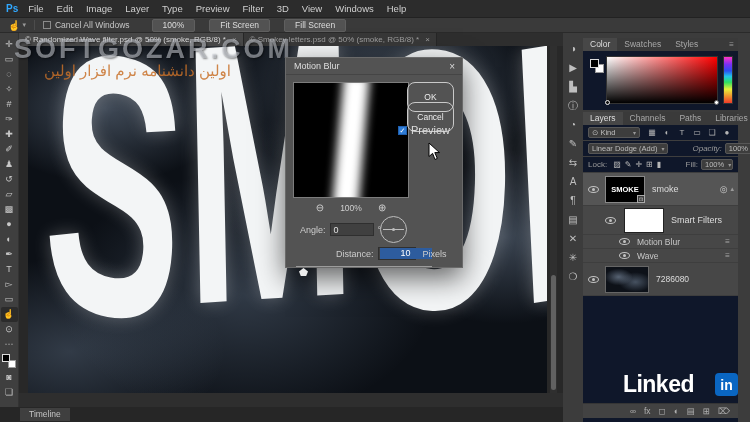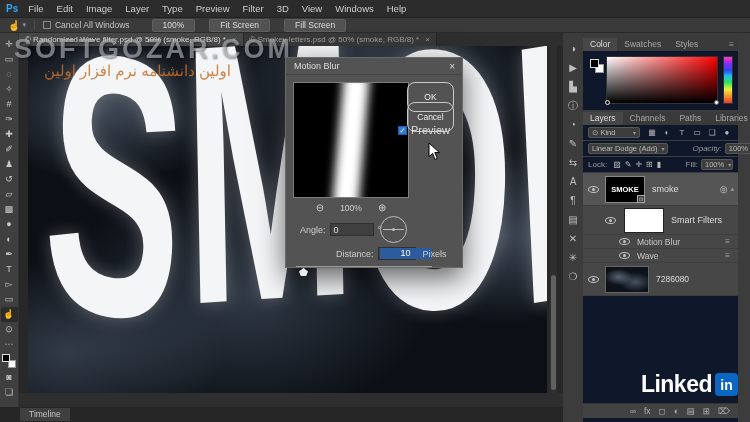--- a/index.html
+++ b/index.html
@@ -56,21 +56,21 @@
   .lt-m { transform:rotate(-2deg); }
   .lt-o { transform:rotate(3deg) translateY(8px); }
   .lt-k { transform:rotate(-5deg) translateY(-4px); }
   .vscroll { position:absolute; right:6px; top:0; width:7px; height:347px; background:#2f2f2f; }
   .vscroll .thumb { position:absolute; left:1px; top:229px; width:5px; height:115px; background:#616161; border-radius:3px; }
 
   
   .wm1 { position:absolute; left:14px; top:34px; z-index:40; font-size:27px; font-weight:bold; letter-spacing:3px;
     color:rgba(205,210,216,.55); text-shadow:1px 1px 2px rgba(0,0,0,.45); }
   .wm2 { position:absolute; left:44px; top:62px; z-index:40; font-size:15px; color:rgba(200,112,40,.85); direction:rtl; }
-  .linkedin { position:absolute; right:12px; bottom:24px; z-index:50; display:flex; align-items:center; gap:3px; }
+  .linkedin { position:absolute; right:12px; bottom:24px; z-index:50; display:flex; align-items:center; gap:21px; }
   .linkedin .word { color:#fff; font-weight:bold; font-size:23px; letter-spacing:-.5px; }
   .linkedin .badge { width:23px; height:23px; border-radius:4px; background:#0a66c2; color:#fff; font-weight:bold; font-size:14px; display:flex; align-items:center; justify-content:center; }
 
   
   .statusbar { position:absolute; left:19px; top:393px; width:544px; height:14px; background:#3a3a3a; border-top:1px solid #2c2c2c; display:flex; align-items:center; font-size:8.5px; color:#aaa; }
   .sb-zoom { margin-left:8px; color:#bbb; }
   .sb-profile { margin-left:32px; color:#a6a6a6; }
   .sb-arrow { margin-left:16px; color:#8b8b8b; }
   .timelinerow { position:absolute; left:0; top:407px; width:563px; height:15px; background:#262626; display:flex; align-items:flex-start; }
   .timeline-tab { margin-left:20px; margin-top:1px; background:#3f3f3f; color:#c4c4c4; font-size:8.5px; padding:1px 9px 2px; }

